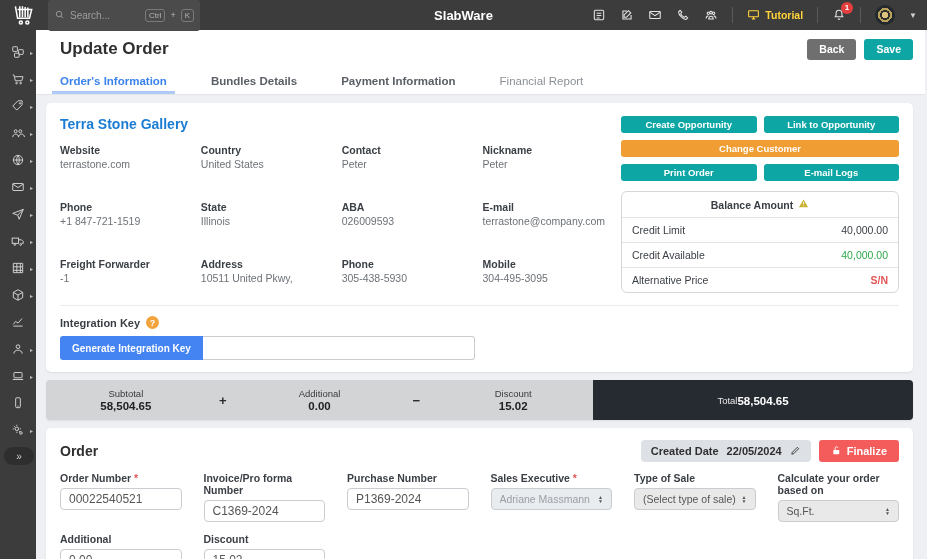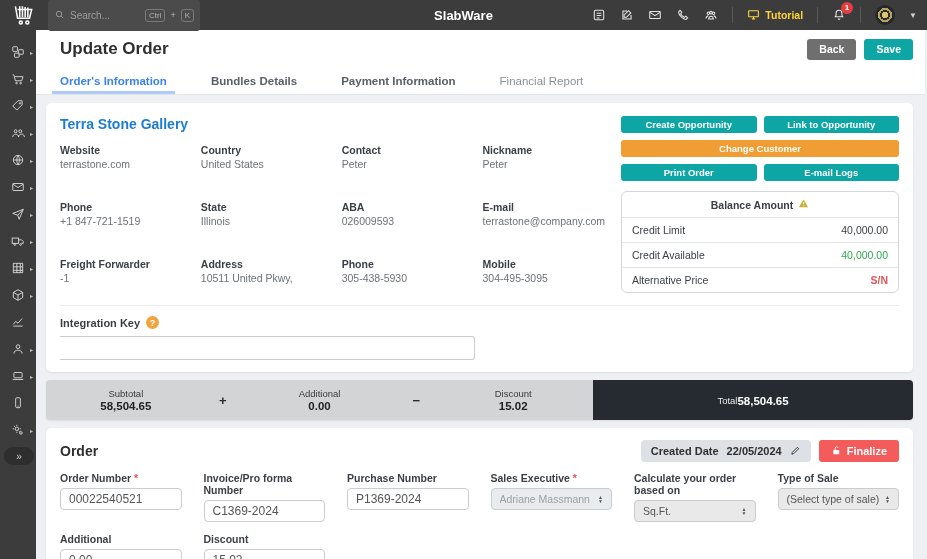--- a/index.html
+++ b/index.html
@@ -399,20 +399,21 @@
               </div>
           </div>
         </div>
       </div>
       <hr class="divider">
       <div class="int-label">
         <span>Integration Key</span>
         <span class="q-circle">?</span>
       </div>
       <div class="int-group">
+        <button class="btn btn-blue">Generate Integration Key</button>
         <input class="int-input" style="">
       </div>
     </section>
 
     <section class="totals">
       <div class="tot-seg">
           <span class="tot-lab">Subtotal</span>
           <span class="tot-val">58,504.65</span>
         </div>
       <div class="tot-op">+</div>
@@ -458,33 +459,33 @@
         <div class="ffield"><div class="flabel">Purchase Number</div><input class="finput" value="P1369-2024" style=""></div>
         <div class="ffield">
             <div class="flabel req">Sales Executive</div>
           <div class="fselect disabled">
               <span class="stext">Adriane Massmann</span>
               <span class="sel-arrows">▲<br>▼</span>
             </div>
           </div>
 
         <div class="ffield">
+            <div class="flabel">Type of Sale</div>
+          <div class="fselect">
+              <span class="stext">(Select type of sale)</span>
+              <span class="sel-arrows">▲<br>▼</span>
+            </div>
+          </div>
+        <div class="ffield">
             <div class="flabel">Calculate your order based on</div>
           <div class="fselect">
               <span class="stext">Sq.Ft.</span>
               <span class="sel-arrows">▲<br>▼</span>
             </div>
           </div>
-        <div class="ffield">
-            <div class="flabel">Type of Sale</div>
-          <div class="fselect">
-              <span class="stext">(Select type of sale)</span>
-              <span class="sel-arrows">▲<br>▼</span>
-            </div>
-          </div>
         <div class="ffield"><div class="flabel">Additional</div><input class="finput" value="0.00" style=""></div>
         <div class="ffield"><div class="flabel">Discount</div><input class="finput" value="15.02" style=""></div>
 
       </div>
     </section>
 
   </div>
 </main>
 
 </body></html>

